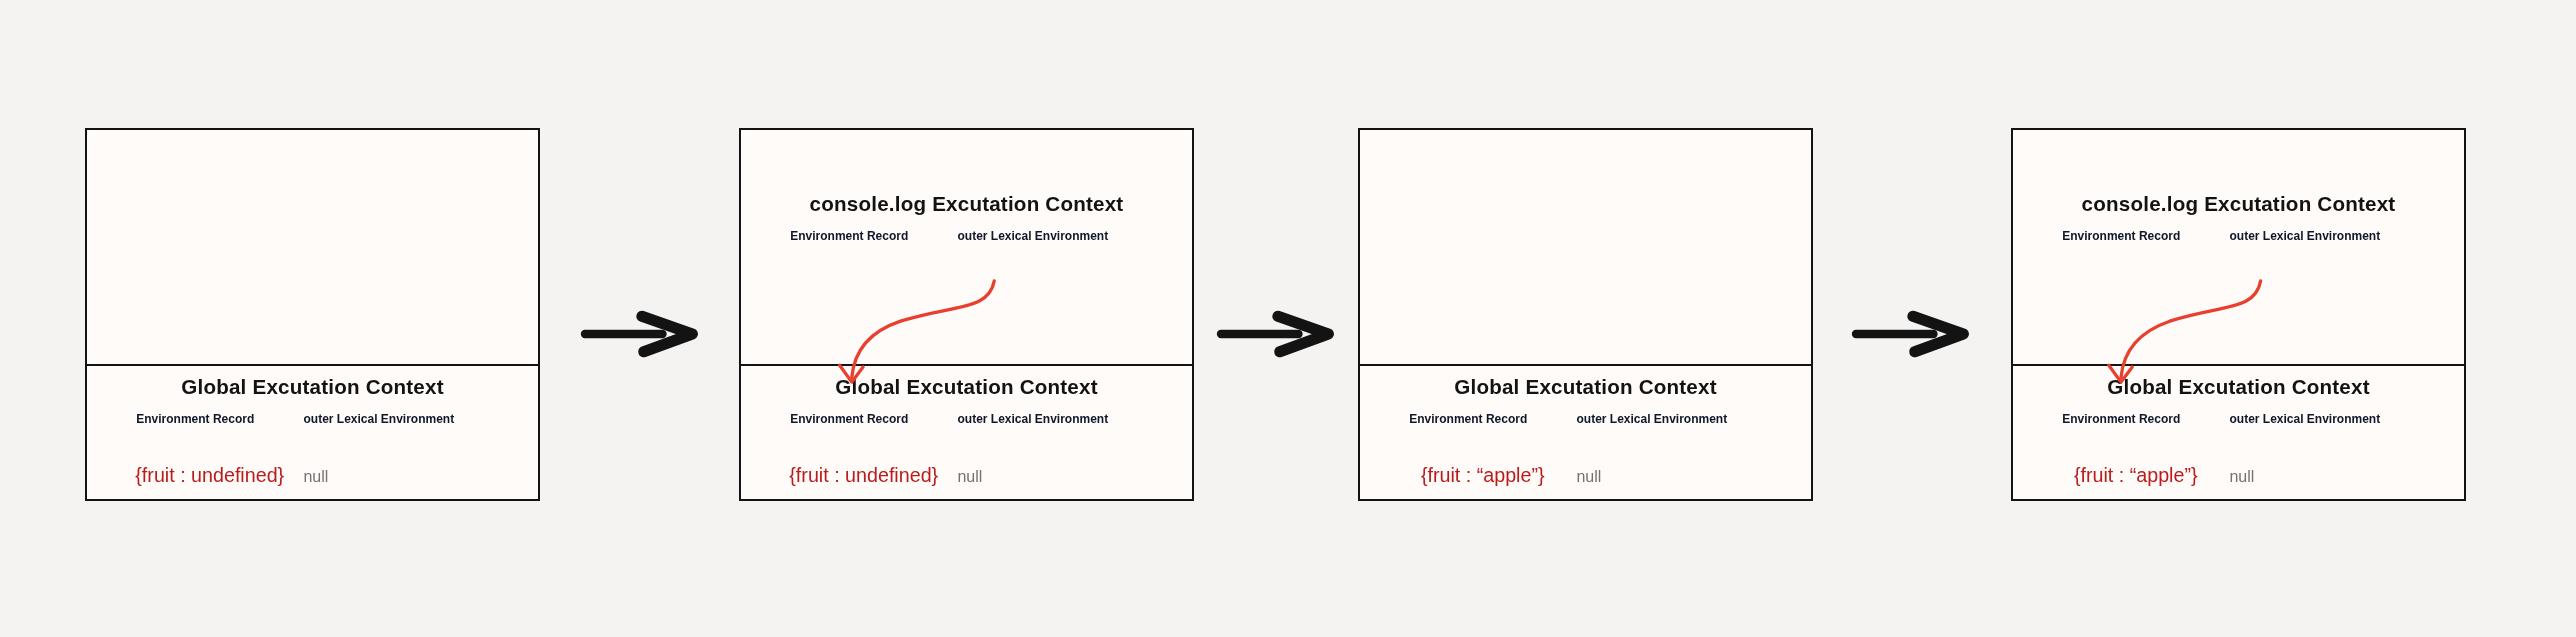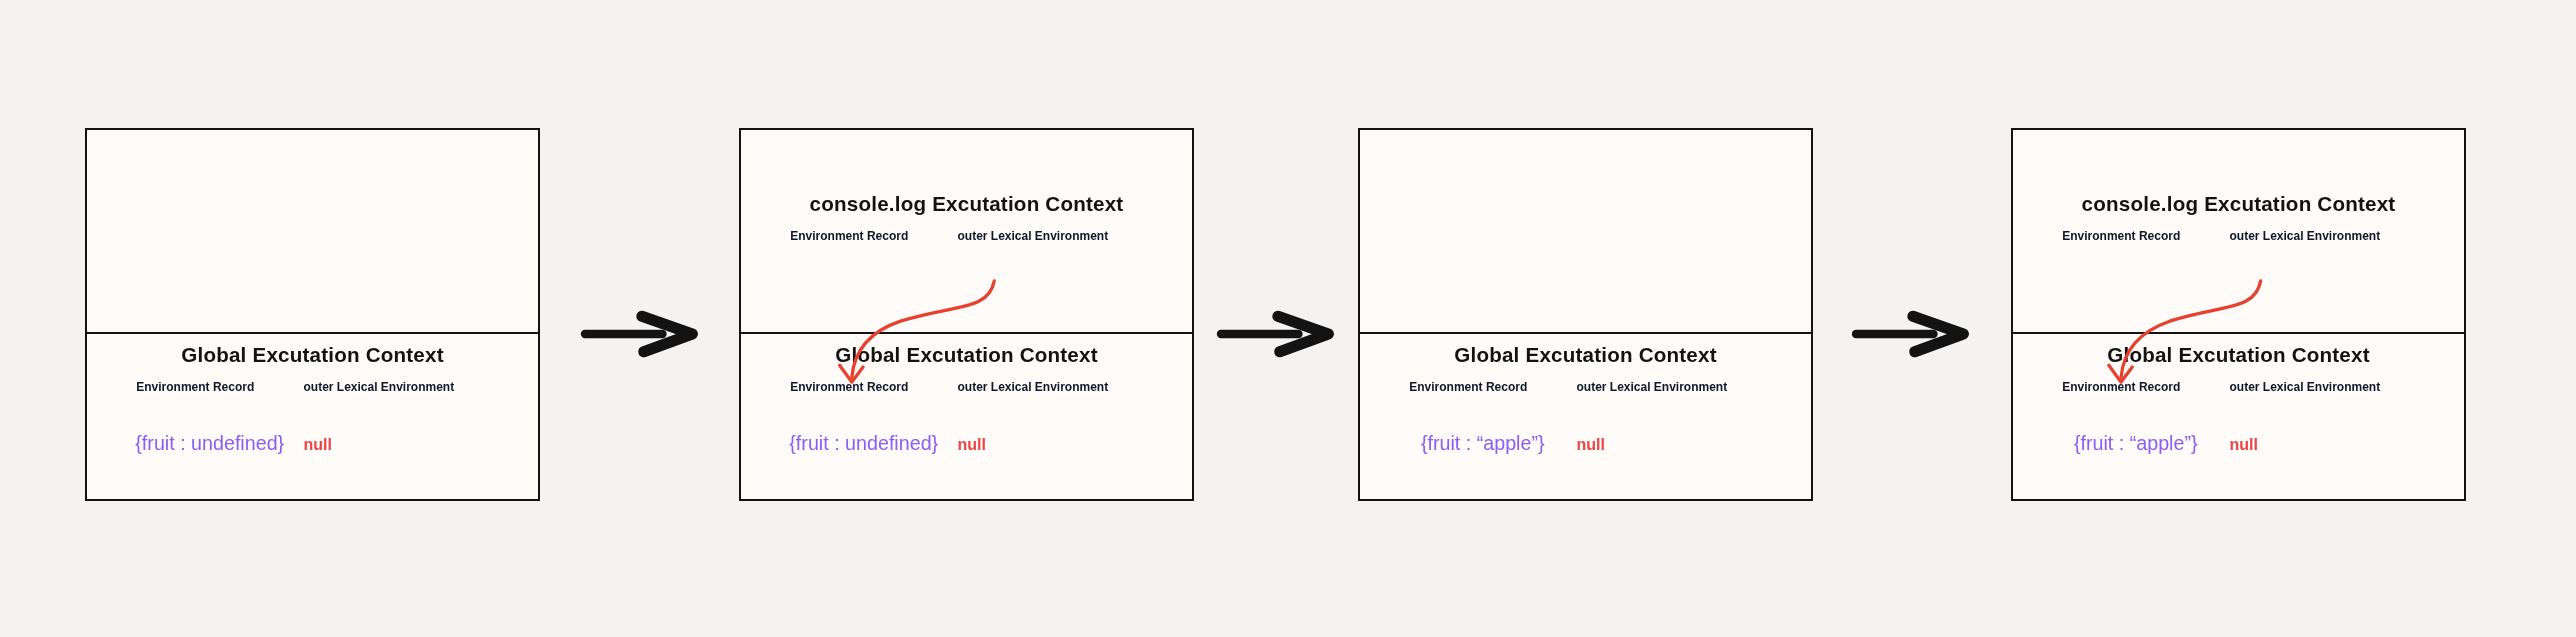--- a/index.html
+++ b/index.html
@@ -18,21 +18,21 @@
     position: absolute;
     top: 128px;
     width: 455px;
     height: 373px;
     background: #fffbf8;
     border: 2.3px solid #131313;
     box-sizing: border-box;
   }
   .sec { position: relative; width: 100%; box-sizing: border-box; }
   .sec.top {
-    height: 204px;
+    height: 236px;
     border-bottom: 2.3px solid #131313;
   }
   .sec.bottom { height: 185px; }
   .ctx-title {
     position: absolute;
     left: 0; right: 0;
     text-align: center;
     font-weight: bold;
     font-size: 20.6px;
     color: #131313;
@@ -53,28 +53,28 @@
   .col.l { width: 48%; text-align: center; }
   .col.r { width: 52%; text-align: left; }
   .hdr {
     font-weight: bold;
     font-size: 12px;
     color: #0f172a;
   }
   .val {
     font-size: 19.7px;
     font-weight: normal;
-    color: #8b5cf6;
+    color: #b91c1c;
     text-align: left;
     padding-left: 29px;
   }
   .nullv {
     font-size: 16px;
-    font-weight: bold;
-    color: #ef4444;
+    font-weight: normal;
+    color: #737373;
     padding-top: 3.8px;
   }
   .ref-arrow {
     position: absolute;
     left: 0; top: 0;
     width: 455px; height: 373px;
     pointer-events: none;
   }
   .flow-arrow {
     position: absolute;

